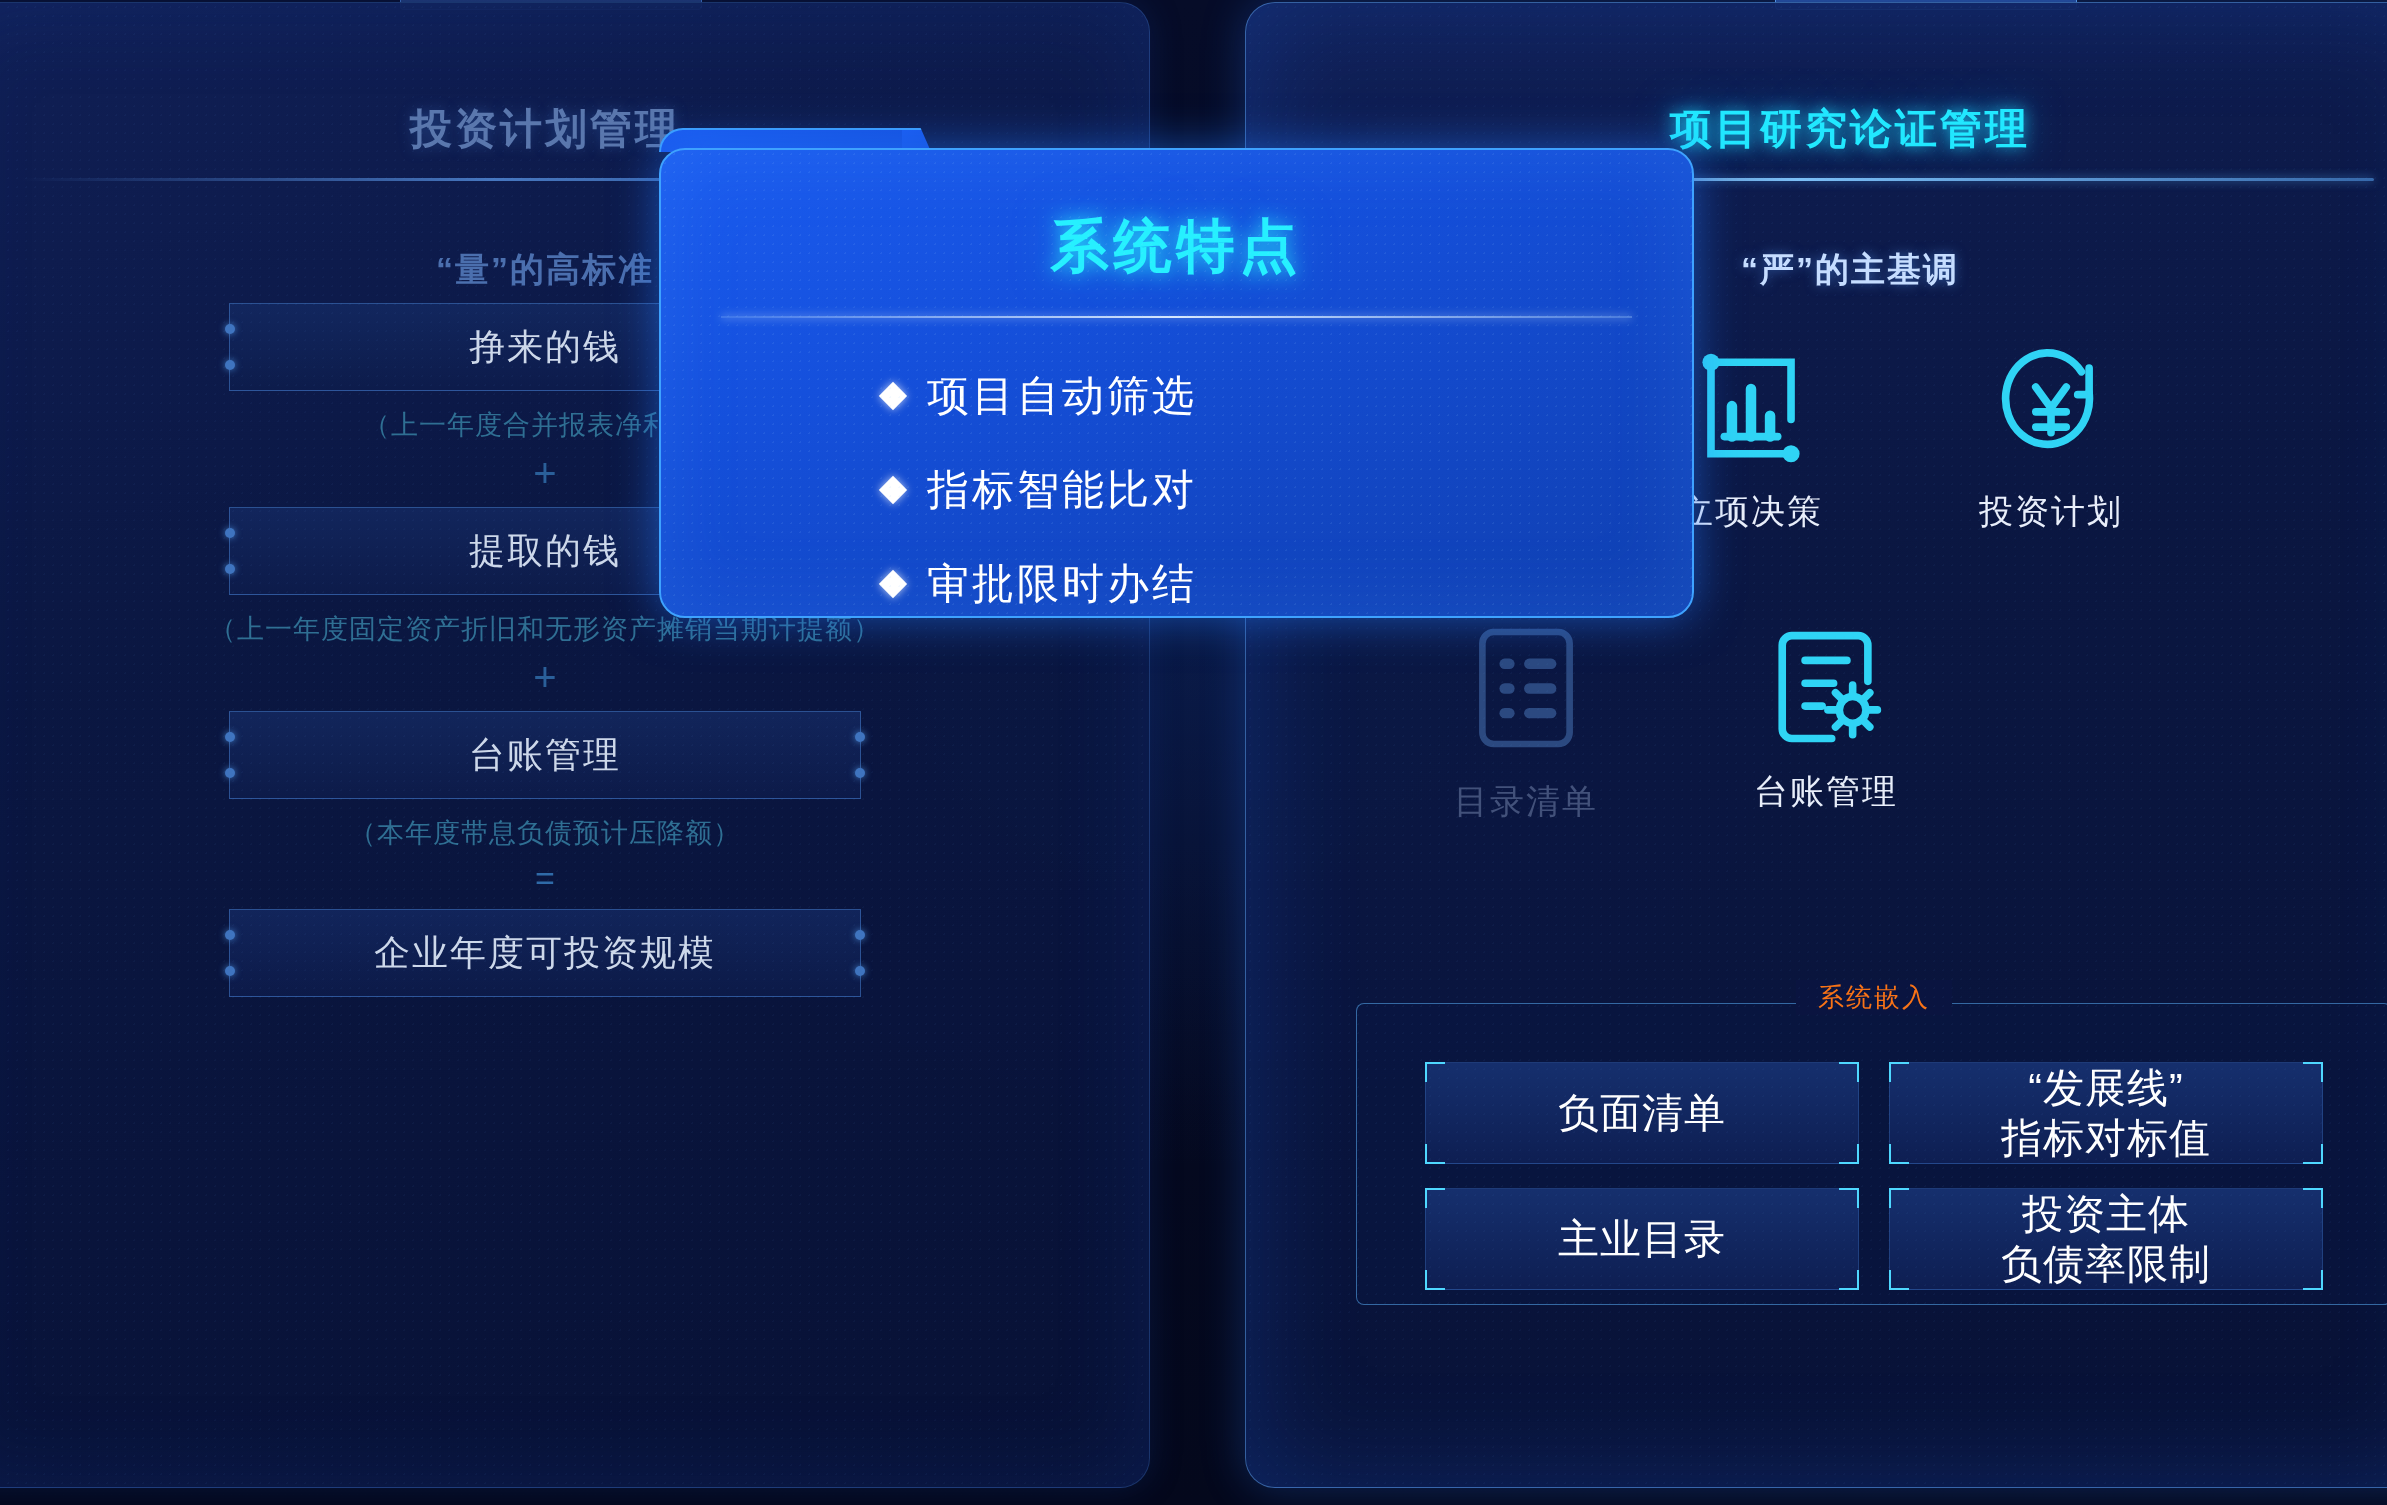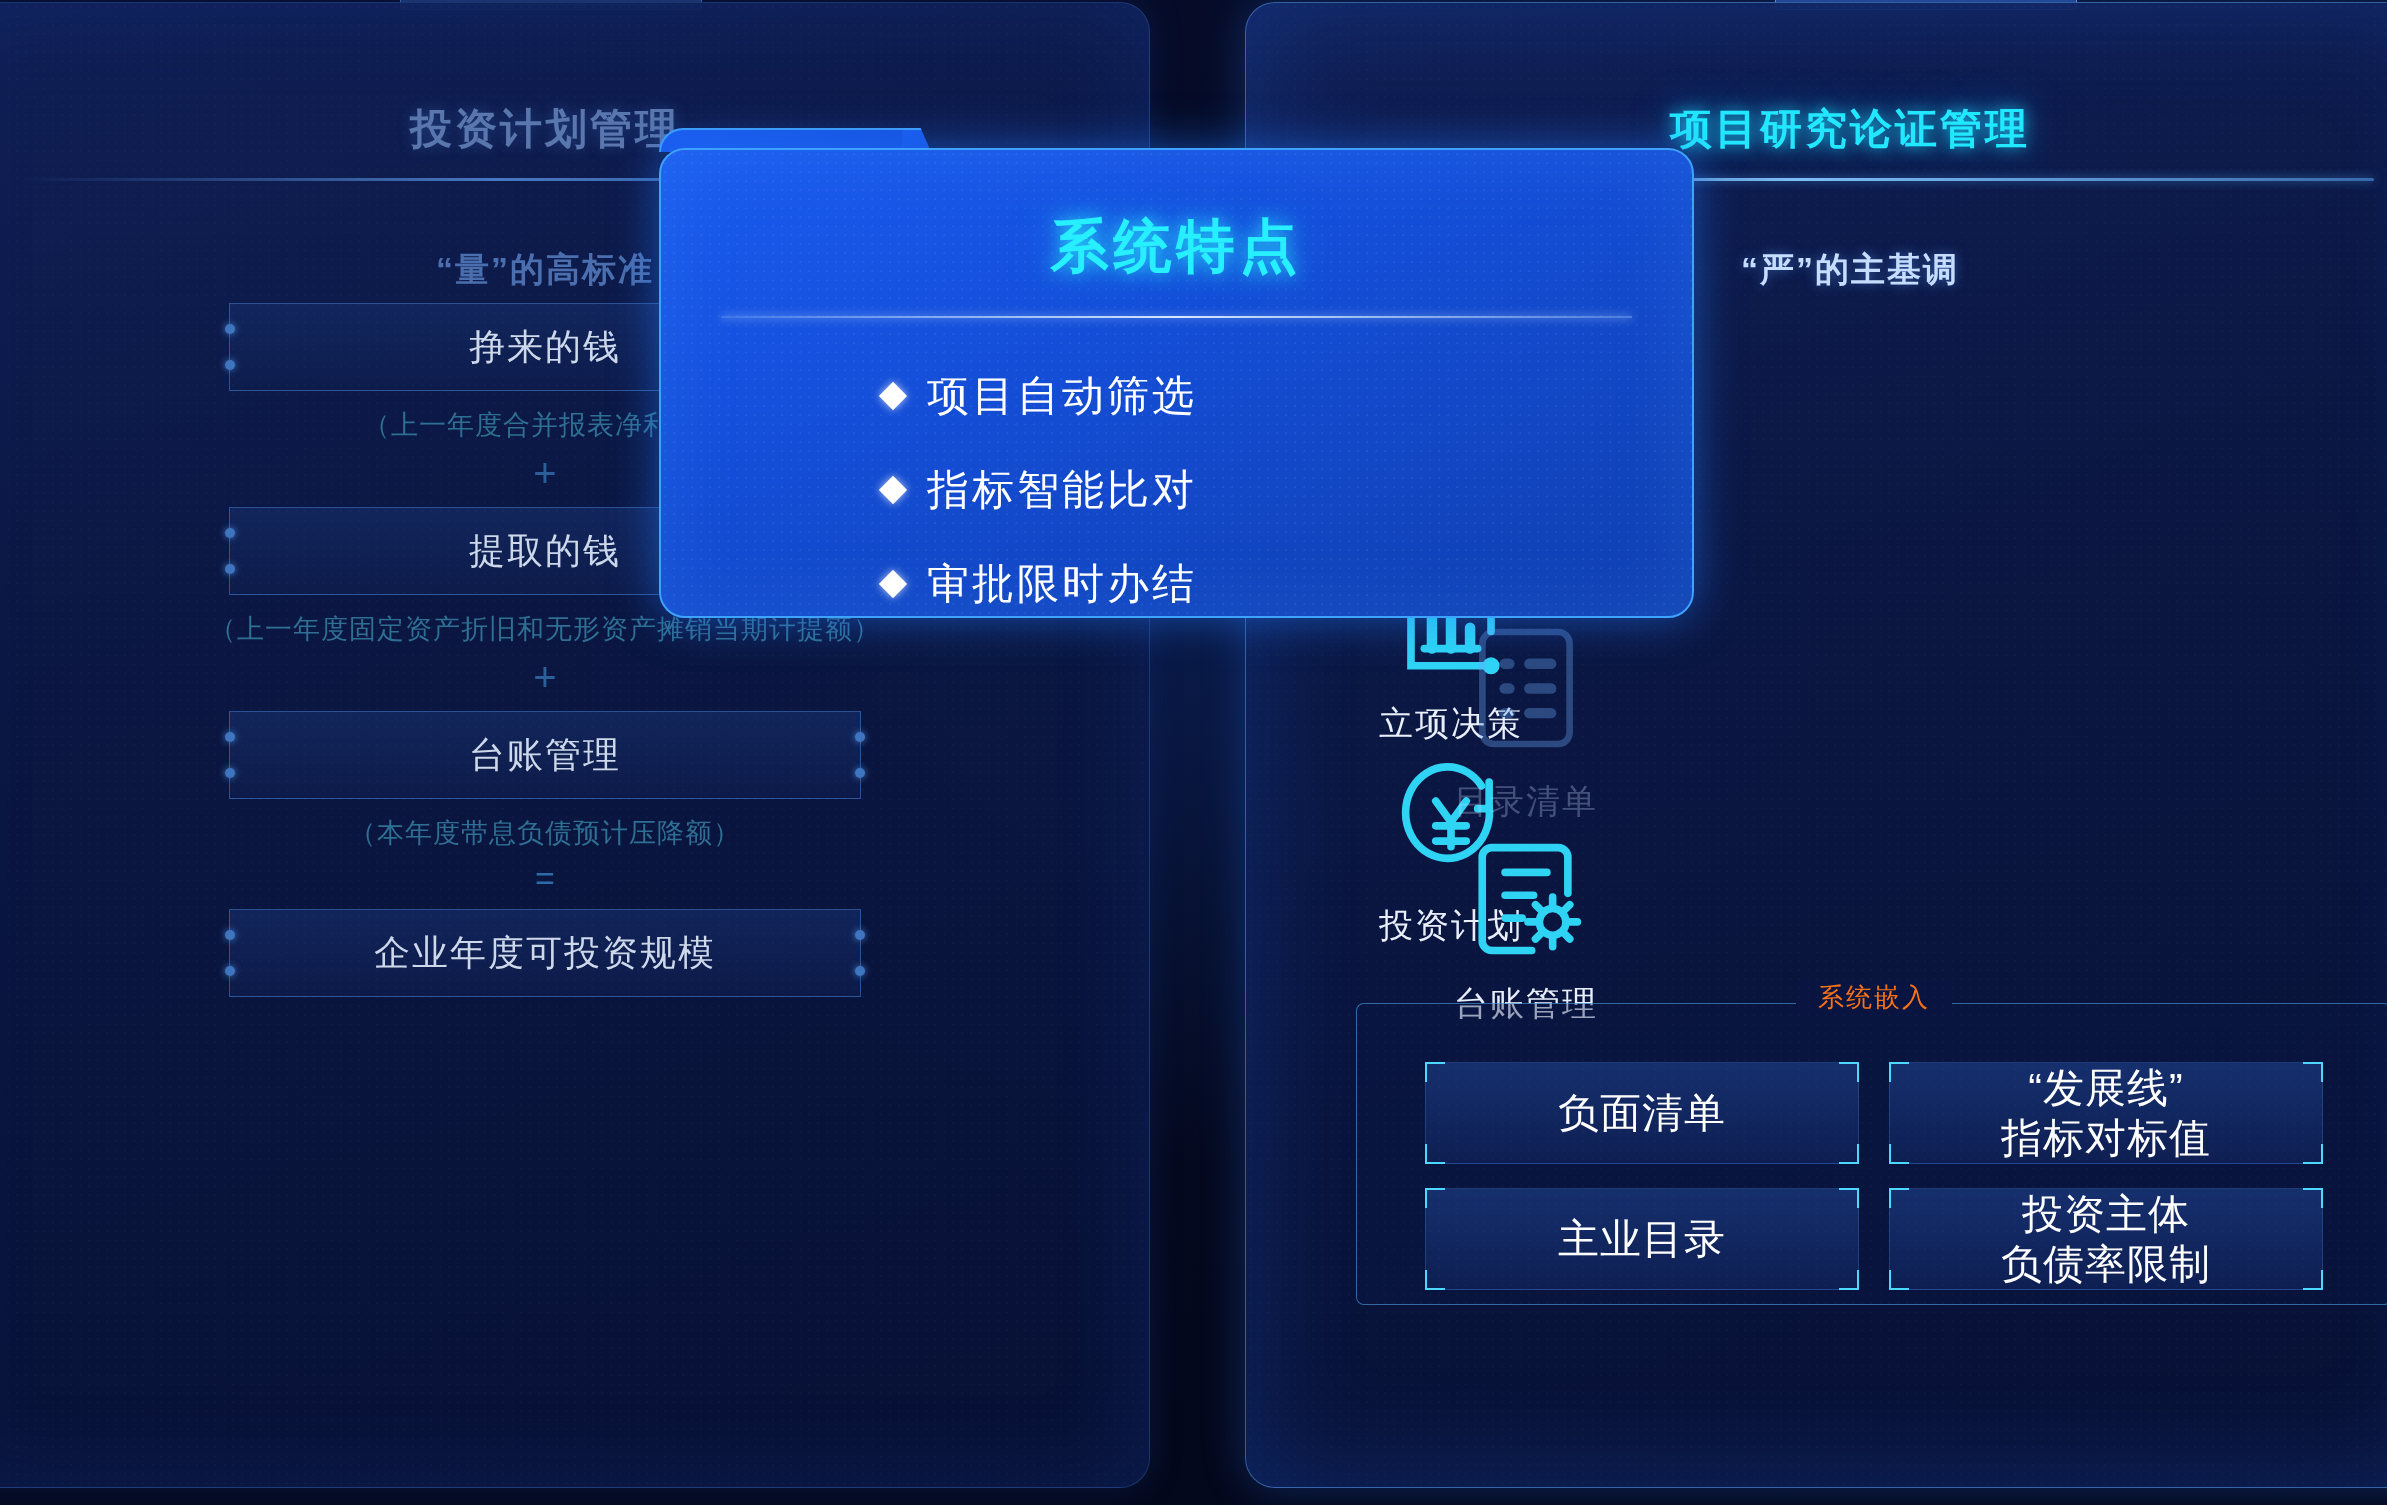--- a/index.html
+++ b/index.html
@@ -80,21 +80,21 @@
   .fbox .dot{position:absolute;width:10px;height:10px;border-radius:50%;
     background:#3f74bf;box-shadow:0 0 7px rgba(80,150,230,0.8);}
   .fbox .dot.tl{left:-5px;top:20px;} .fbox .dot.bl{left:-5px;bottom:20px;}
   .fbox .dot.tr{right:-5px;top:20px;} .fbox .dot.br{right:-5px;bottom:20px;}
 
   .fnote{text-align:center;font-size:27px;color:#2f6f93;margin:16px 0 0;letter-spacing:1px;}
   .fop{text-align:center;font-size:40px;color:#2a5f99;margin:10px 0 14px;line-height:1;font-weight:300;}
   .fop.eq{color:#2f6aa8;font-size:34px;letter-spacing:0;}
 
   
-  .icon-row{position:absolute;display:flex;flex-direction:column;}
+  .icon-row{position:absolute;display:flex;}
   .icell{width:300px;text-align:center;}
   .icell .glyph{height:150px;display:flex;align-items:center;justify-content:center;}
   .icell .lab{font-size:34px;color:#e8eefa;letter-spacing:2px;margin-top:6px;}
   .icell.ghost .lab{color:rgba(200,220,255,0.30);margin-top:16px;}
 
   
   #embed{position:absolute;left:110px;right:62px;top:1000px;height:300px;
     border:1px solid rgba(90,175,245,0.55);border-radius:8px;
     background:rgba(10,24,70,0.35);
   }

